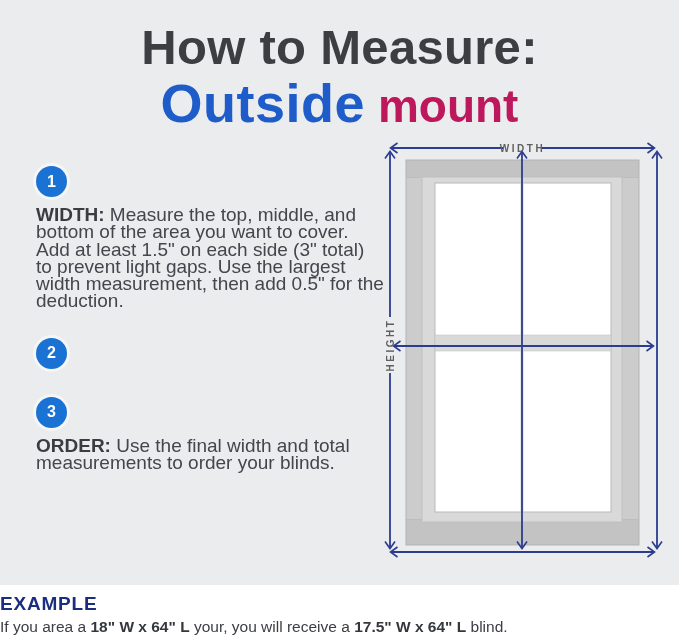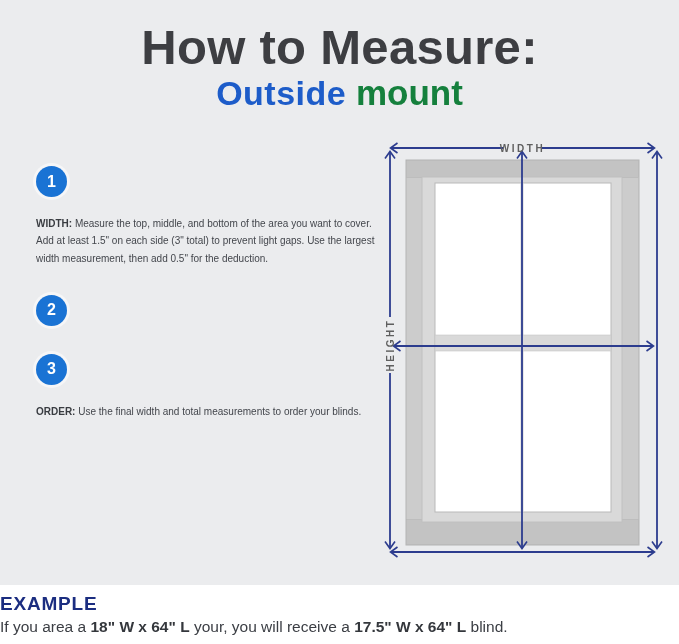--- a/index.html
+++ b/index.html
@@ -8,33 +8,33 @@
     width:679px;height:644px;
     background:#ebecee;
     font-family:"Liberation Sans",sans-serif;
     overflow:hidden;
     margin:0 auto;
   }
   
   .title{position:absolute;top:22px;left:0;right:0;text-align:center;line-height:1.05;}
   .title-line1{font-size:49px;font-weight:700;color:#3d3e42;letter-spacing:.3px;}
   .title-line2{margin-top:2px;}
-  .title-highlight{font-size:34px;font-weight:700;color:#1d5cc9;letter-spacing:.5px;}
-  .title-suffix{font-size:35px;font-weight:600;color:#15803d;}
+  .title-highlight{font-size:54px;font-weight:700;color:#1d5cc9;letter-spacing:.5px;}
+  .title-suffix{font-size:46px;font-weight:600;color:#be185d;}
   
   .steps{position:absolute;left:36px;top:166px;width:348px;}
   .step{margin-bottom:28px;}
   .step-badge{
     width:31px;height:31px;border-radius:50%;
     background:#1a73d4;color:#ffffff;
     display:flex;align-items:center;justify-content:center;
     font-size:16px;font-weight:700;
     box-shadow:0 0 0 3px rgba(255,255,255,.55);
   }
-  .step p{margin:18px 0 0;font-size:10px;line-height:17.3px;color:#43464c;}
+  .step p{margin:9px 0 0;font-size:19px;line-height:17.3px;color:#43464c;}
   .step p strong{font-weight:700;color:#393c41;}
   
   .diagram{position:absolute;left:377px;top:135px;width:296px;height:432px;}
   
   .footer{
     position:absolute;left:0;bottom:0;width:100%;height:59px;
     background:#ffffff;text-align:left;
   }
   .footer-heading{margin-top:8px;font-size:19px;font-weight:700;color:#1b2d80;letter-spacing:.8px;}
   .footer-line{margin-top:3px;font-size:15.5px;color:#3b3e44;}

